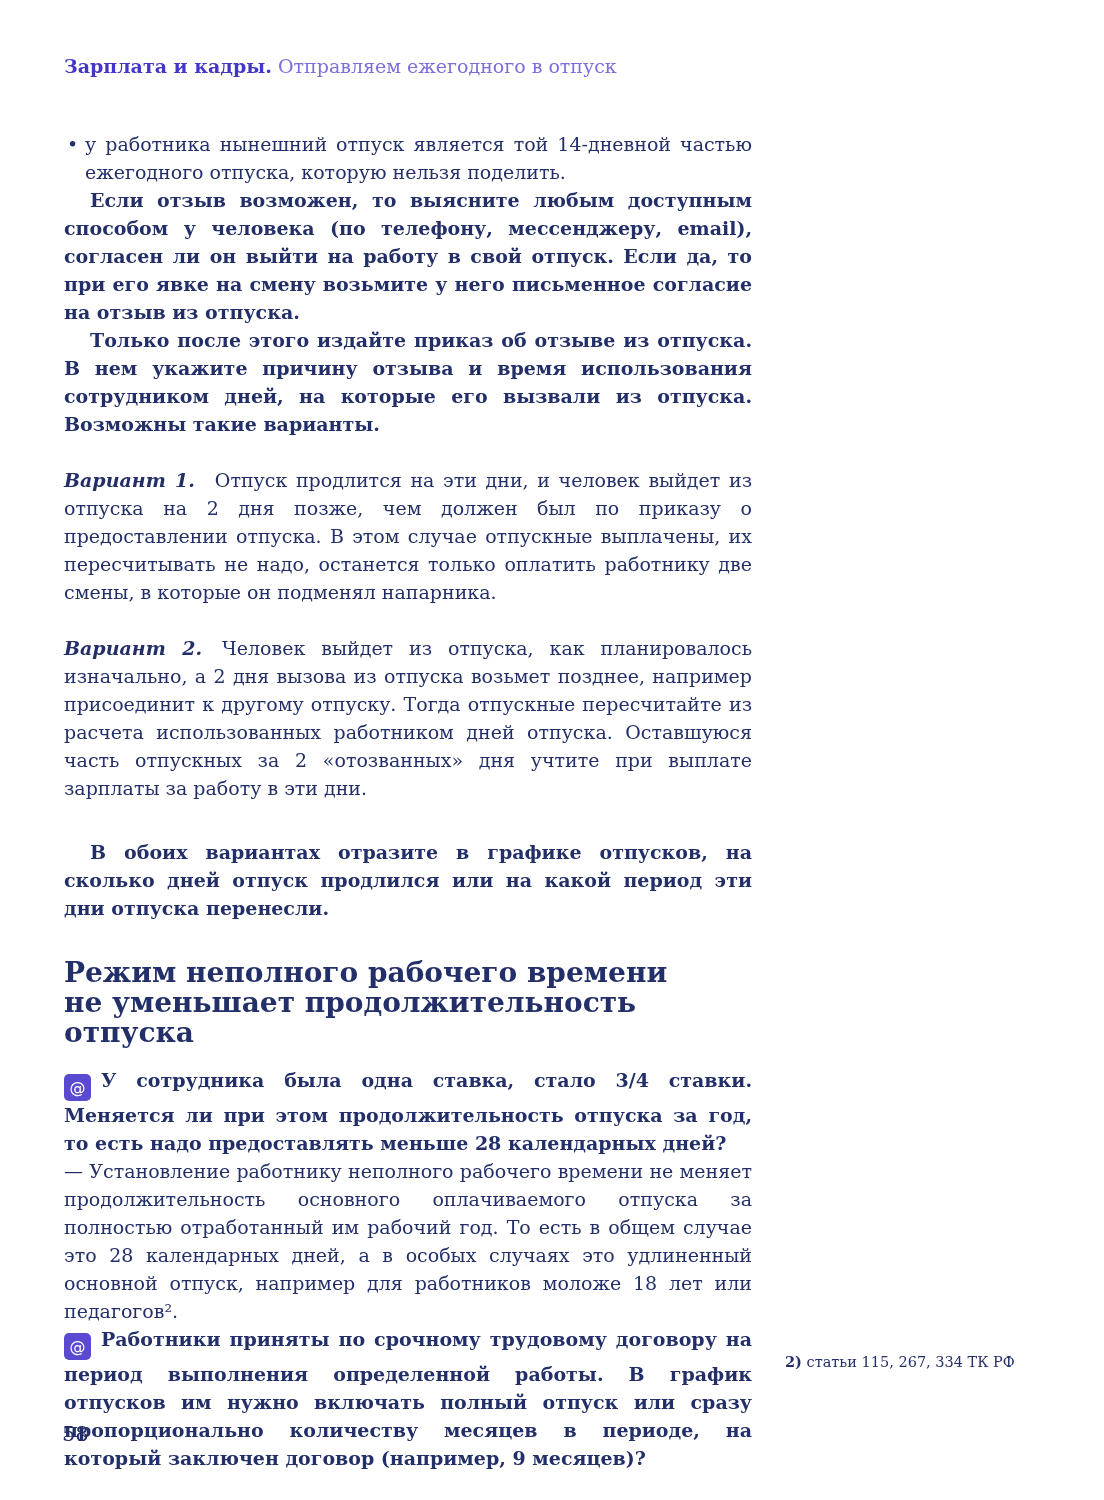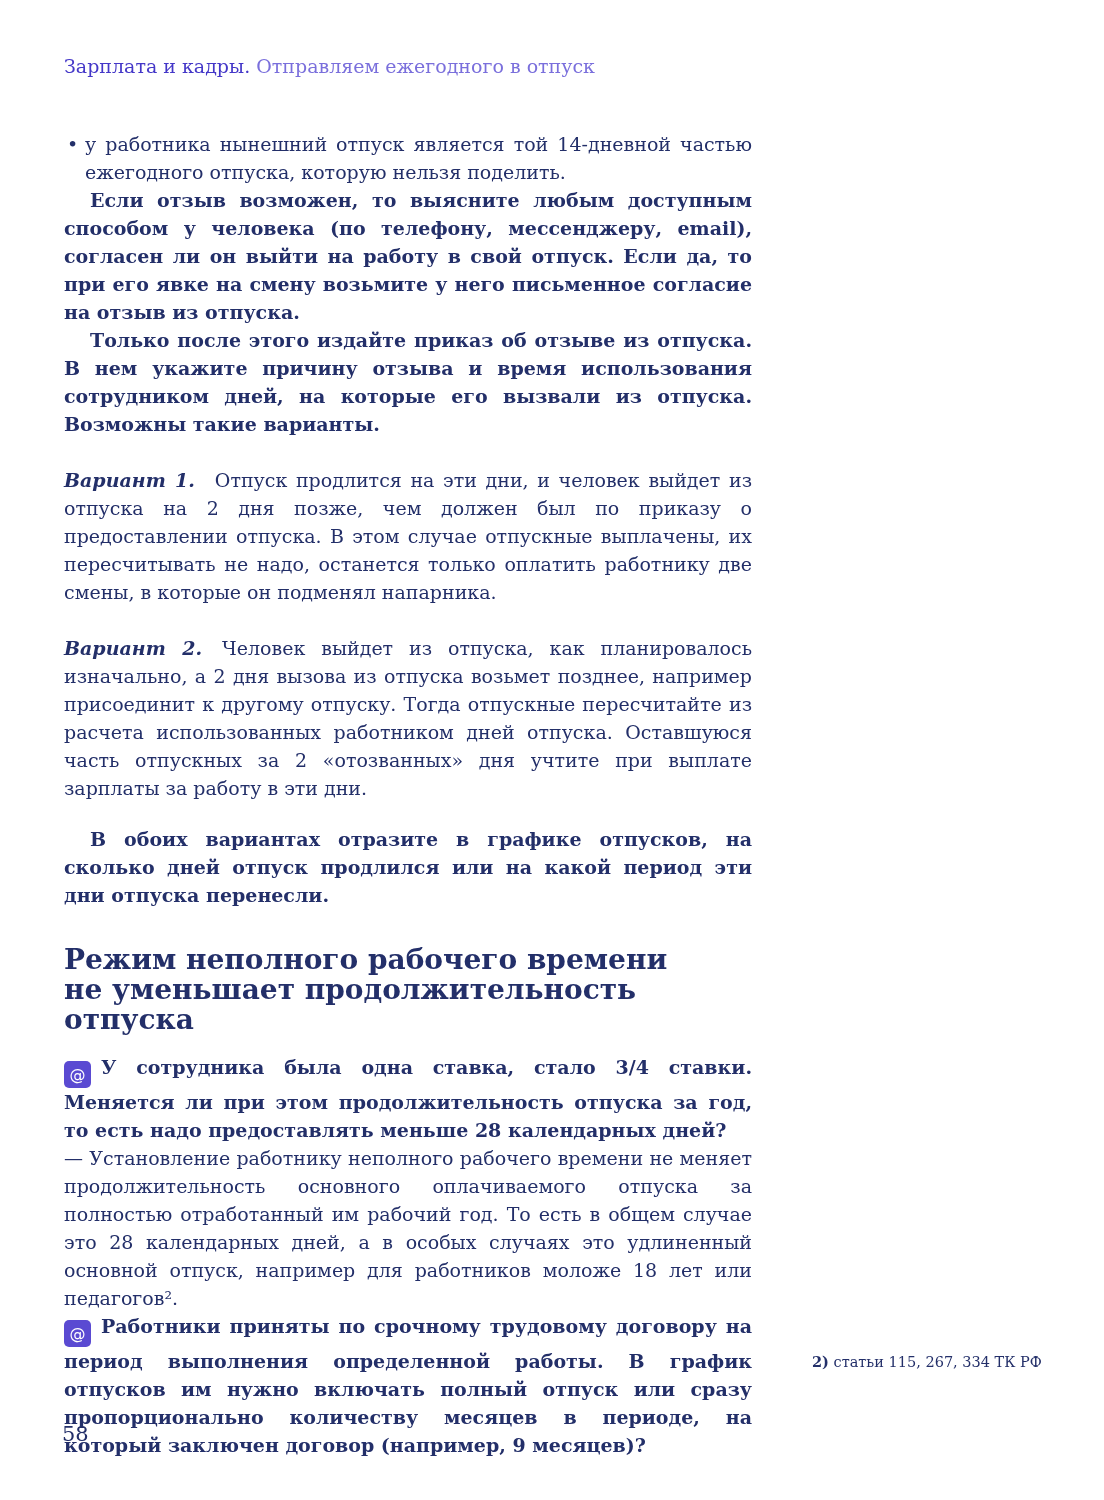--- a/index.html
+++ b/index.html
@@ -9,51 +9,51 @@
     background: #ffffff;
     font-family: "DejaVu Serif", serif;
     color: #232f69;
     position: relative;
     overflow: hidden;
   }
   .runhead {
     position: absolute; left: 64px; top: 54px;
     font-size: 19px; line-height: 24px;
   }
-  .brand { font-weight: normal; color: #4437c8; }
+  .brand { font-weight: bold; color: #4437c8; }
   .section-title { color: #7a6fdc; }
   .col {
     position: absolute; left: 64px; top: 130px; width: 688px;
     font-size: 19px; line-height: 28px;
     text-align: justify;
   }
   p { margin: 0; }
   .bullet-item { position: relative; padding-left: 21px; }
   .bullet-marker { position: absolute; left: 3px; }
   .indent { text-indent: 26px; font-weight: bold; }
   .variant { margin-top: 28px; }
   .vlabel { font-weight: bold; font-style: italic; margin-right: 20px; }
-  .spaced { margin-top: 23px; }
+  .spaced { margin-top: 36px; }
   .heading {
     font-size: 28px; line-height: 30px; font-weight: bold;
     white-space: pre-line; text-align: left;
     margin: 36px 0 18px 0;
     color: #232f69;
   }
   .qa .question { font-weight: bold; }
   .at-badge {
     display: inline-block; width: 27px; height: 27px;
     background: #5a4ad2; border-radius: 5px;
     color: #ffffff; text-align: center; line-height: 27px;
     font-size: 16px; font-family: "DejaVu Sans", sans-serif;
     font-weight: normal;
     vertical-align: -6px; margin-right: 10px;
   }
   .footnote {
-    position: absolute; left: 812px; top: 1352px;
+    position: absolute; left: 785px; top: 1352px;
     font-size: 14.5px; line-height: 19px; white-space: nowrap;
   }
   .footnote .fmark { font-weight: bold; }
   .pageno {
     position: absolute; left: 62px; top: 1422px;
     font-size: 21px;
   }
 </style>
 </head>
 <body>

